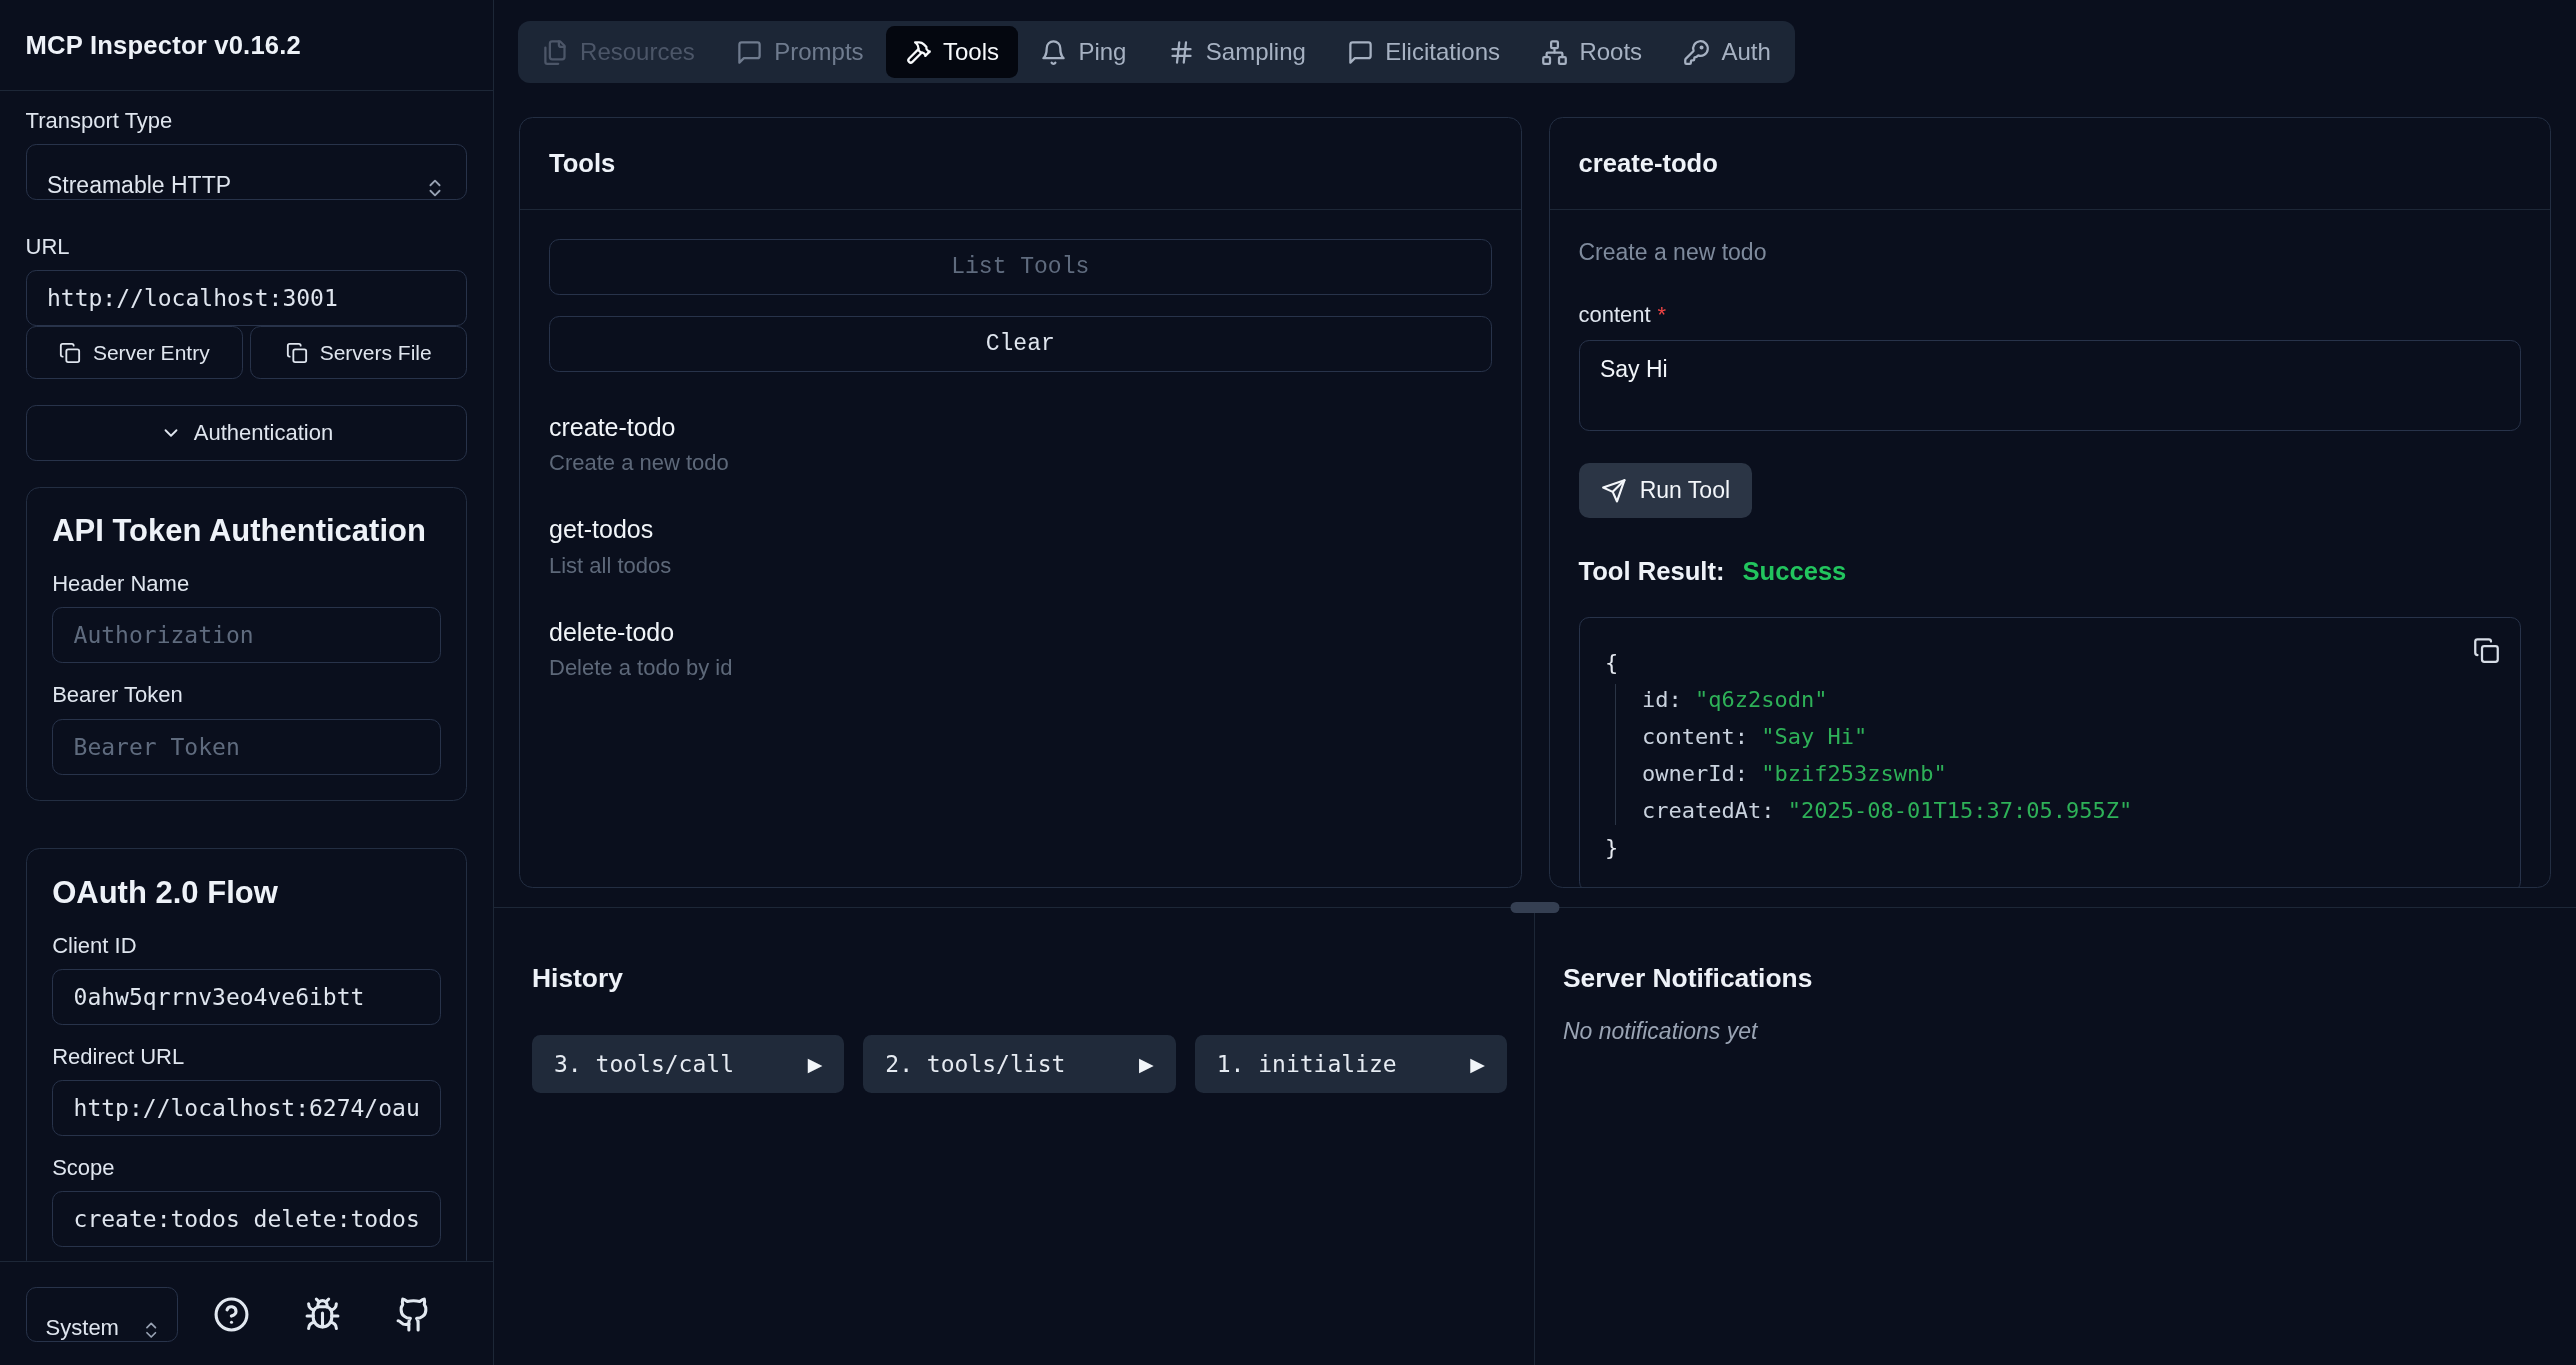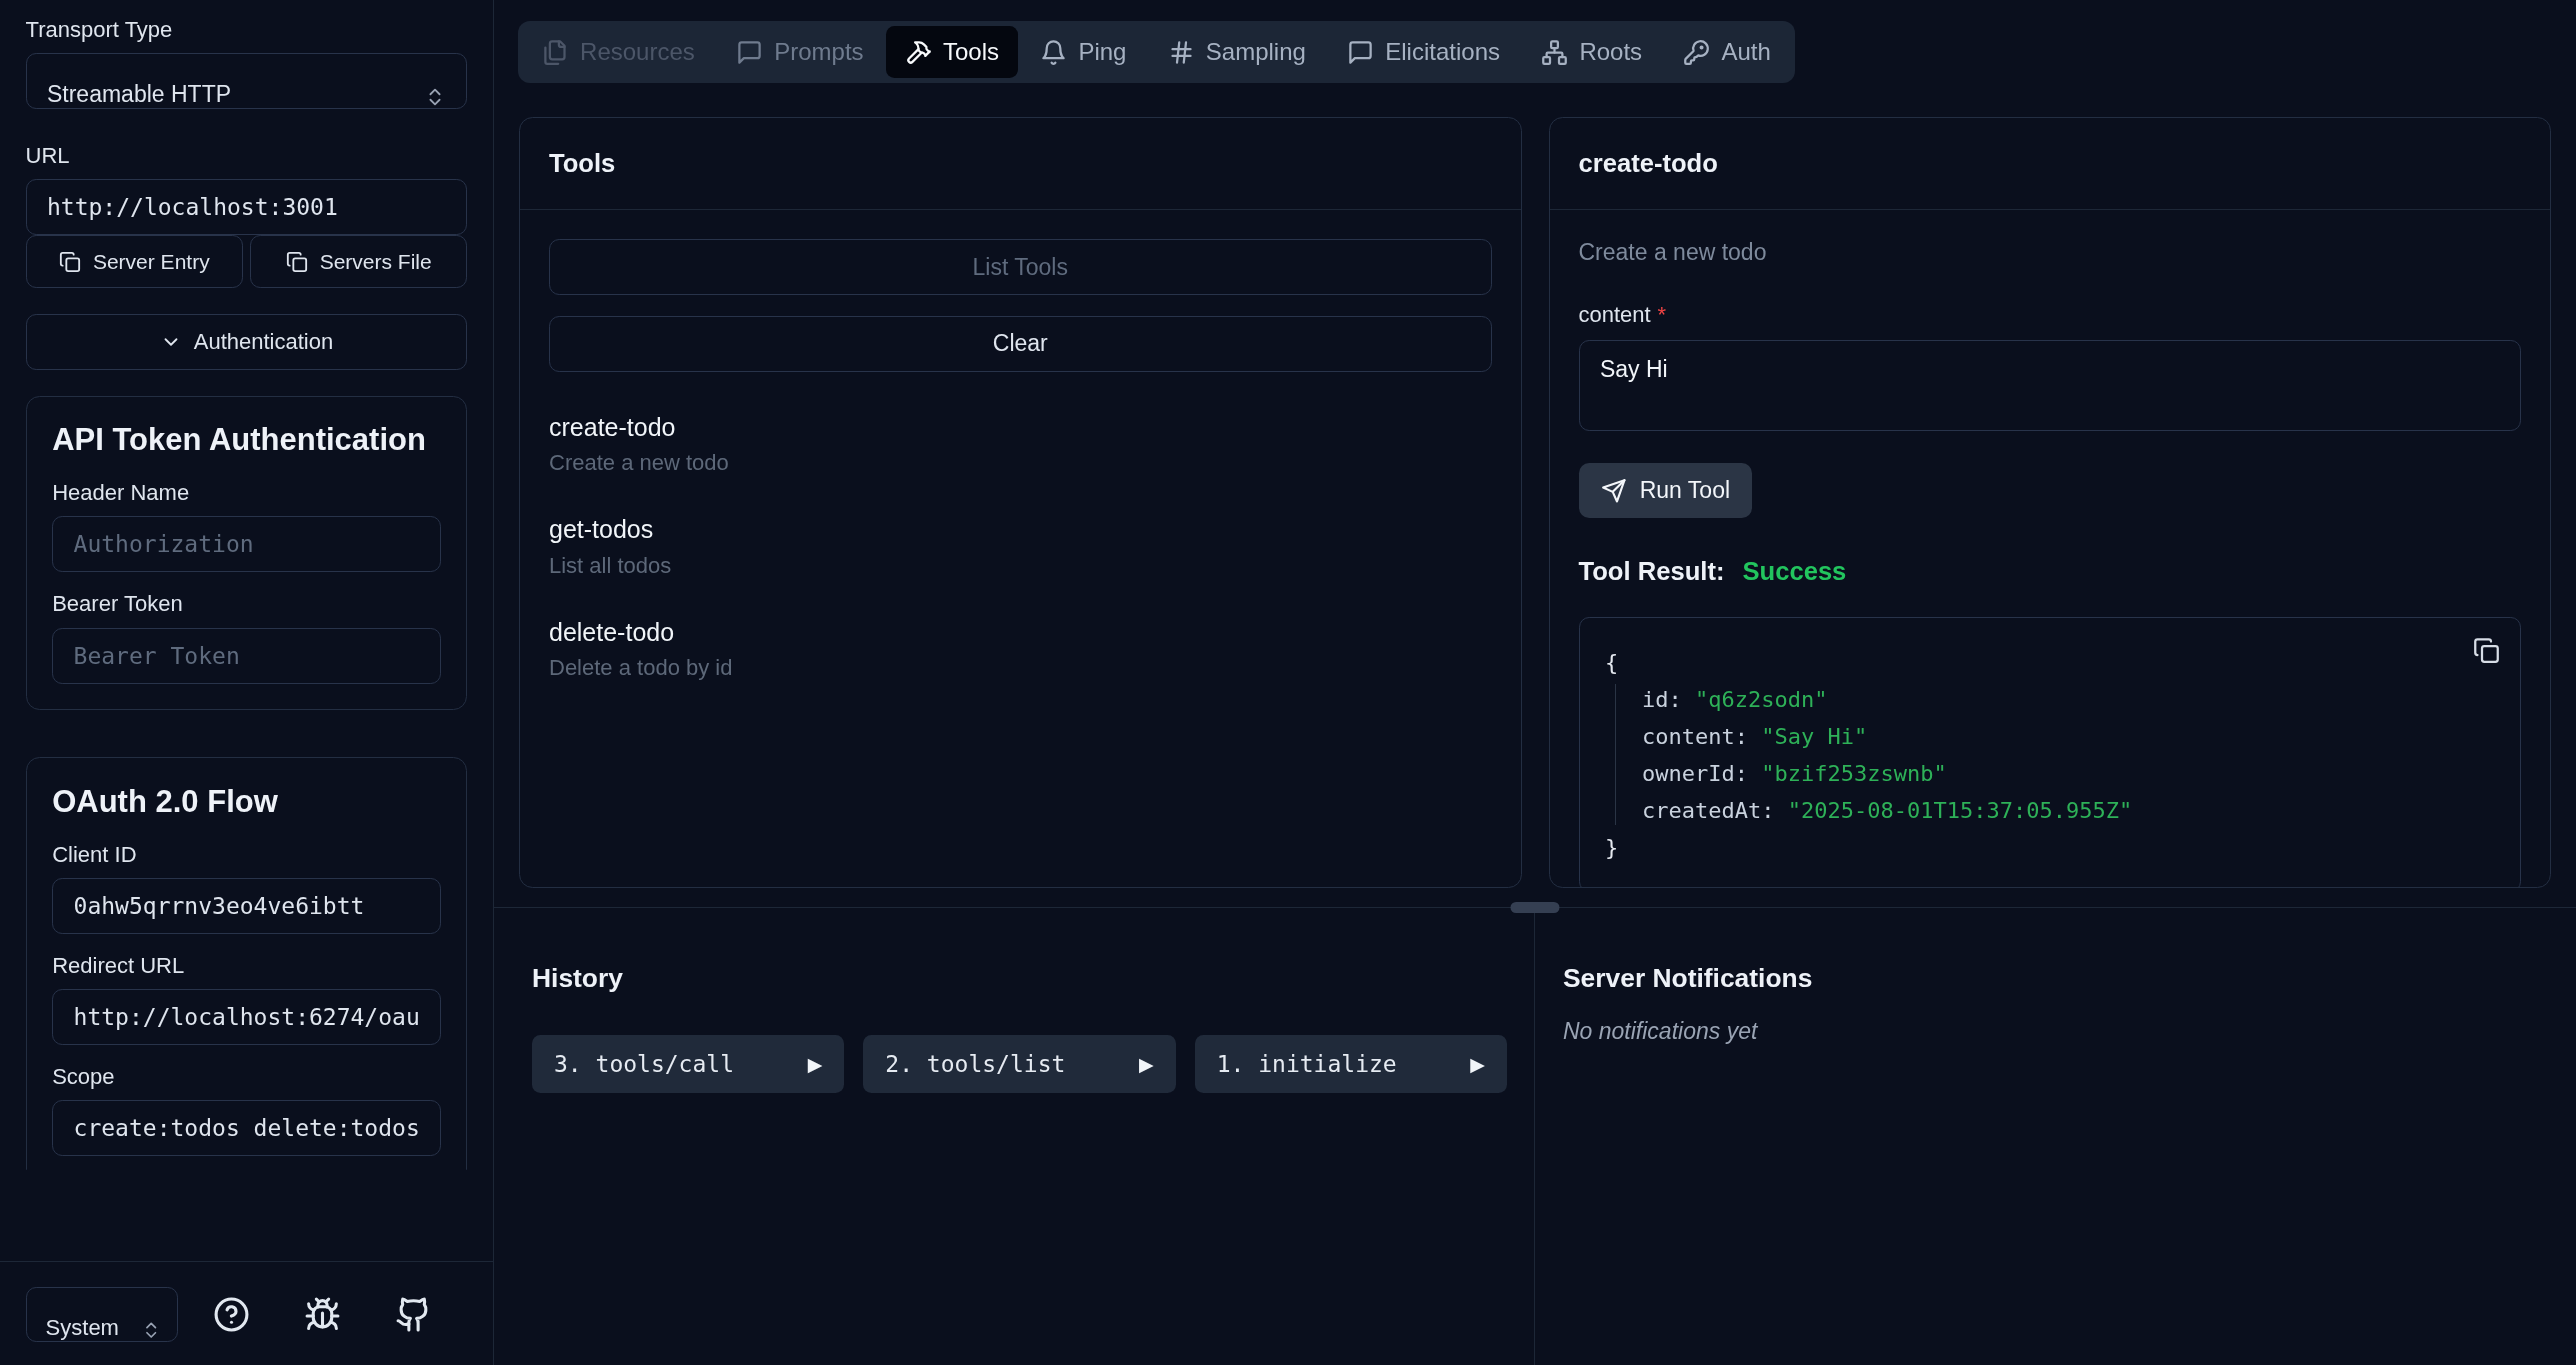--- a/index.html
+++ b/index.html
@@ -83,21 +83,21 @@
   .tab svg{width:27px;height:27px}
 
   .panels{display:flex;gap:27px;padding:34px 25px 0;height:805px}
   .card{flex:1;border:0.9px solid var(--card-border);border-radius:13.6px;min-width:0;display:flex;flex-direction:column;overflow:hidden}
   .card-header{padding:31px 29px;border-bottom:0.9px solid var(--line)}
   .card-title{font-size:25.6px;font-weight:700}
   .card-body{padding:29px;flex:1;overflow:hidden}
 
   .wide-btn{
     width:100%;height:56px;border:0.9px solid var(--input-border);border-radius:10.2px;background:transparent;
-    display:flex;align-items:center;justify-content:center;font-size:23px;font-weight:500;cursor:pointer;
+    display:flex;align-items:center;justify-content:center;font-size:23px;font-weight:500;cursor:pointer;font-family:Liberation Mono, monospace;
   }
   .wide-btn.disabled{color:var(--placeholder);cursor:default}
   .wide-btn.normal{color:var(--text-soft)}
   .clear-btn{margin-top:20.4px}
   .tool-list{margin-top:41px;display:flex;flex-direction:column;gap:39px}
   .tool-item{cursor:pointer}
   .tool-name{font-size:25px;color:#f1f5f9}
   .tool-desc{font-size:22px;color:var(--muted2);margin-top:8.5px}
 
   .detail-desc{font-size:23px;color:var(--muted)}
@@ -137,20 +137,23 @@
   }
   .history-label{font-size:23px;color:#e6ebf2}
   .history-arrow{color:#f1f5f9;font-size:19px}
   .notif-pane{width:50%;padding:55px 0 0 28px}
   .notif-empty{margin-top:24px;font-size:23px;font-style:italic;color:#9aa4b4}
 </style>
 </head>
 <body>
 
 <aside class="sidebar">
+  <div class="sidebar-header">
+    <div class="sidebar-title">MCP Inspector v0.16.2</div>
+  </div>
 
   <div class="sidebar-body">
     <div class="field-label">Transport Type</div>
     <div class="control select-box">
       <span>Streamable HTTP</span>
       <span class="chev">
         <svg width="22" height="22" viewBox="0 0 24 24" fill="none" stroke="currentColor" stroke-width="2" stroke-linecap="round" stroke-linejoin="round">
             <path d="m7 15 5 5 5-5"></path>
             <path d="m7 9 5-5 5 5"></path>
           </svg>

